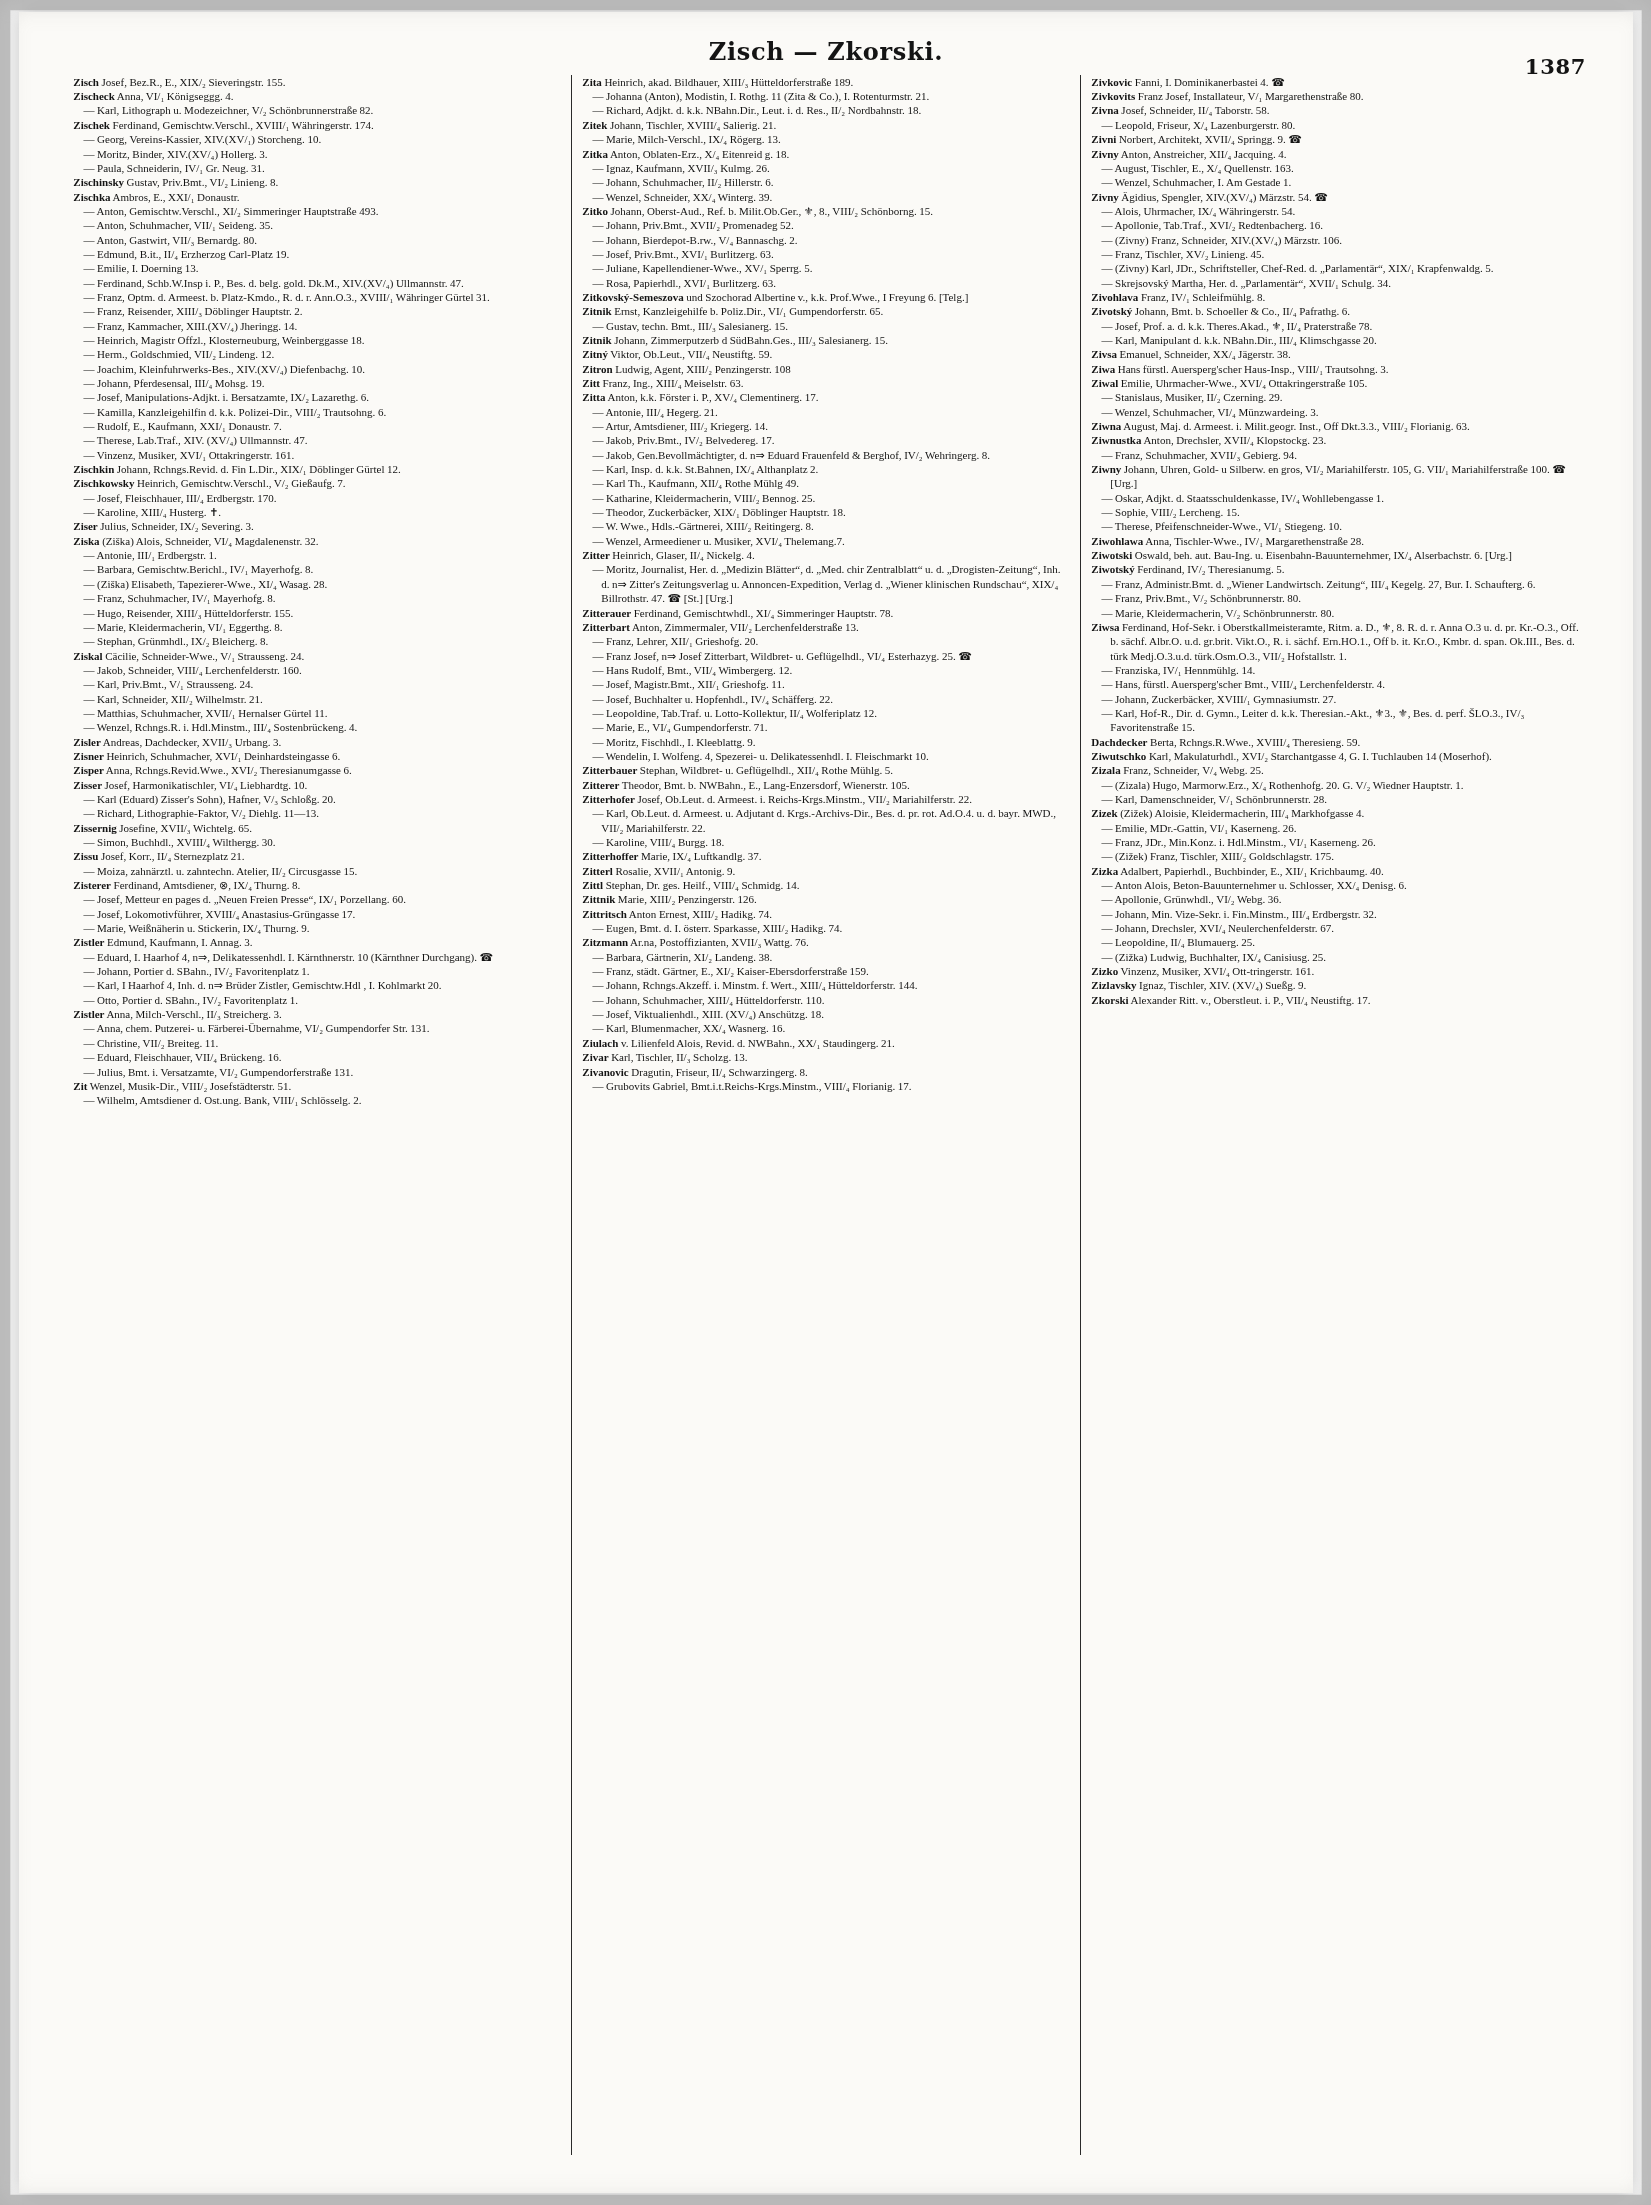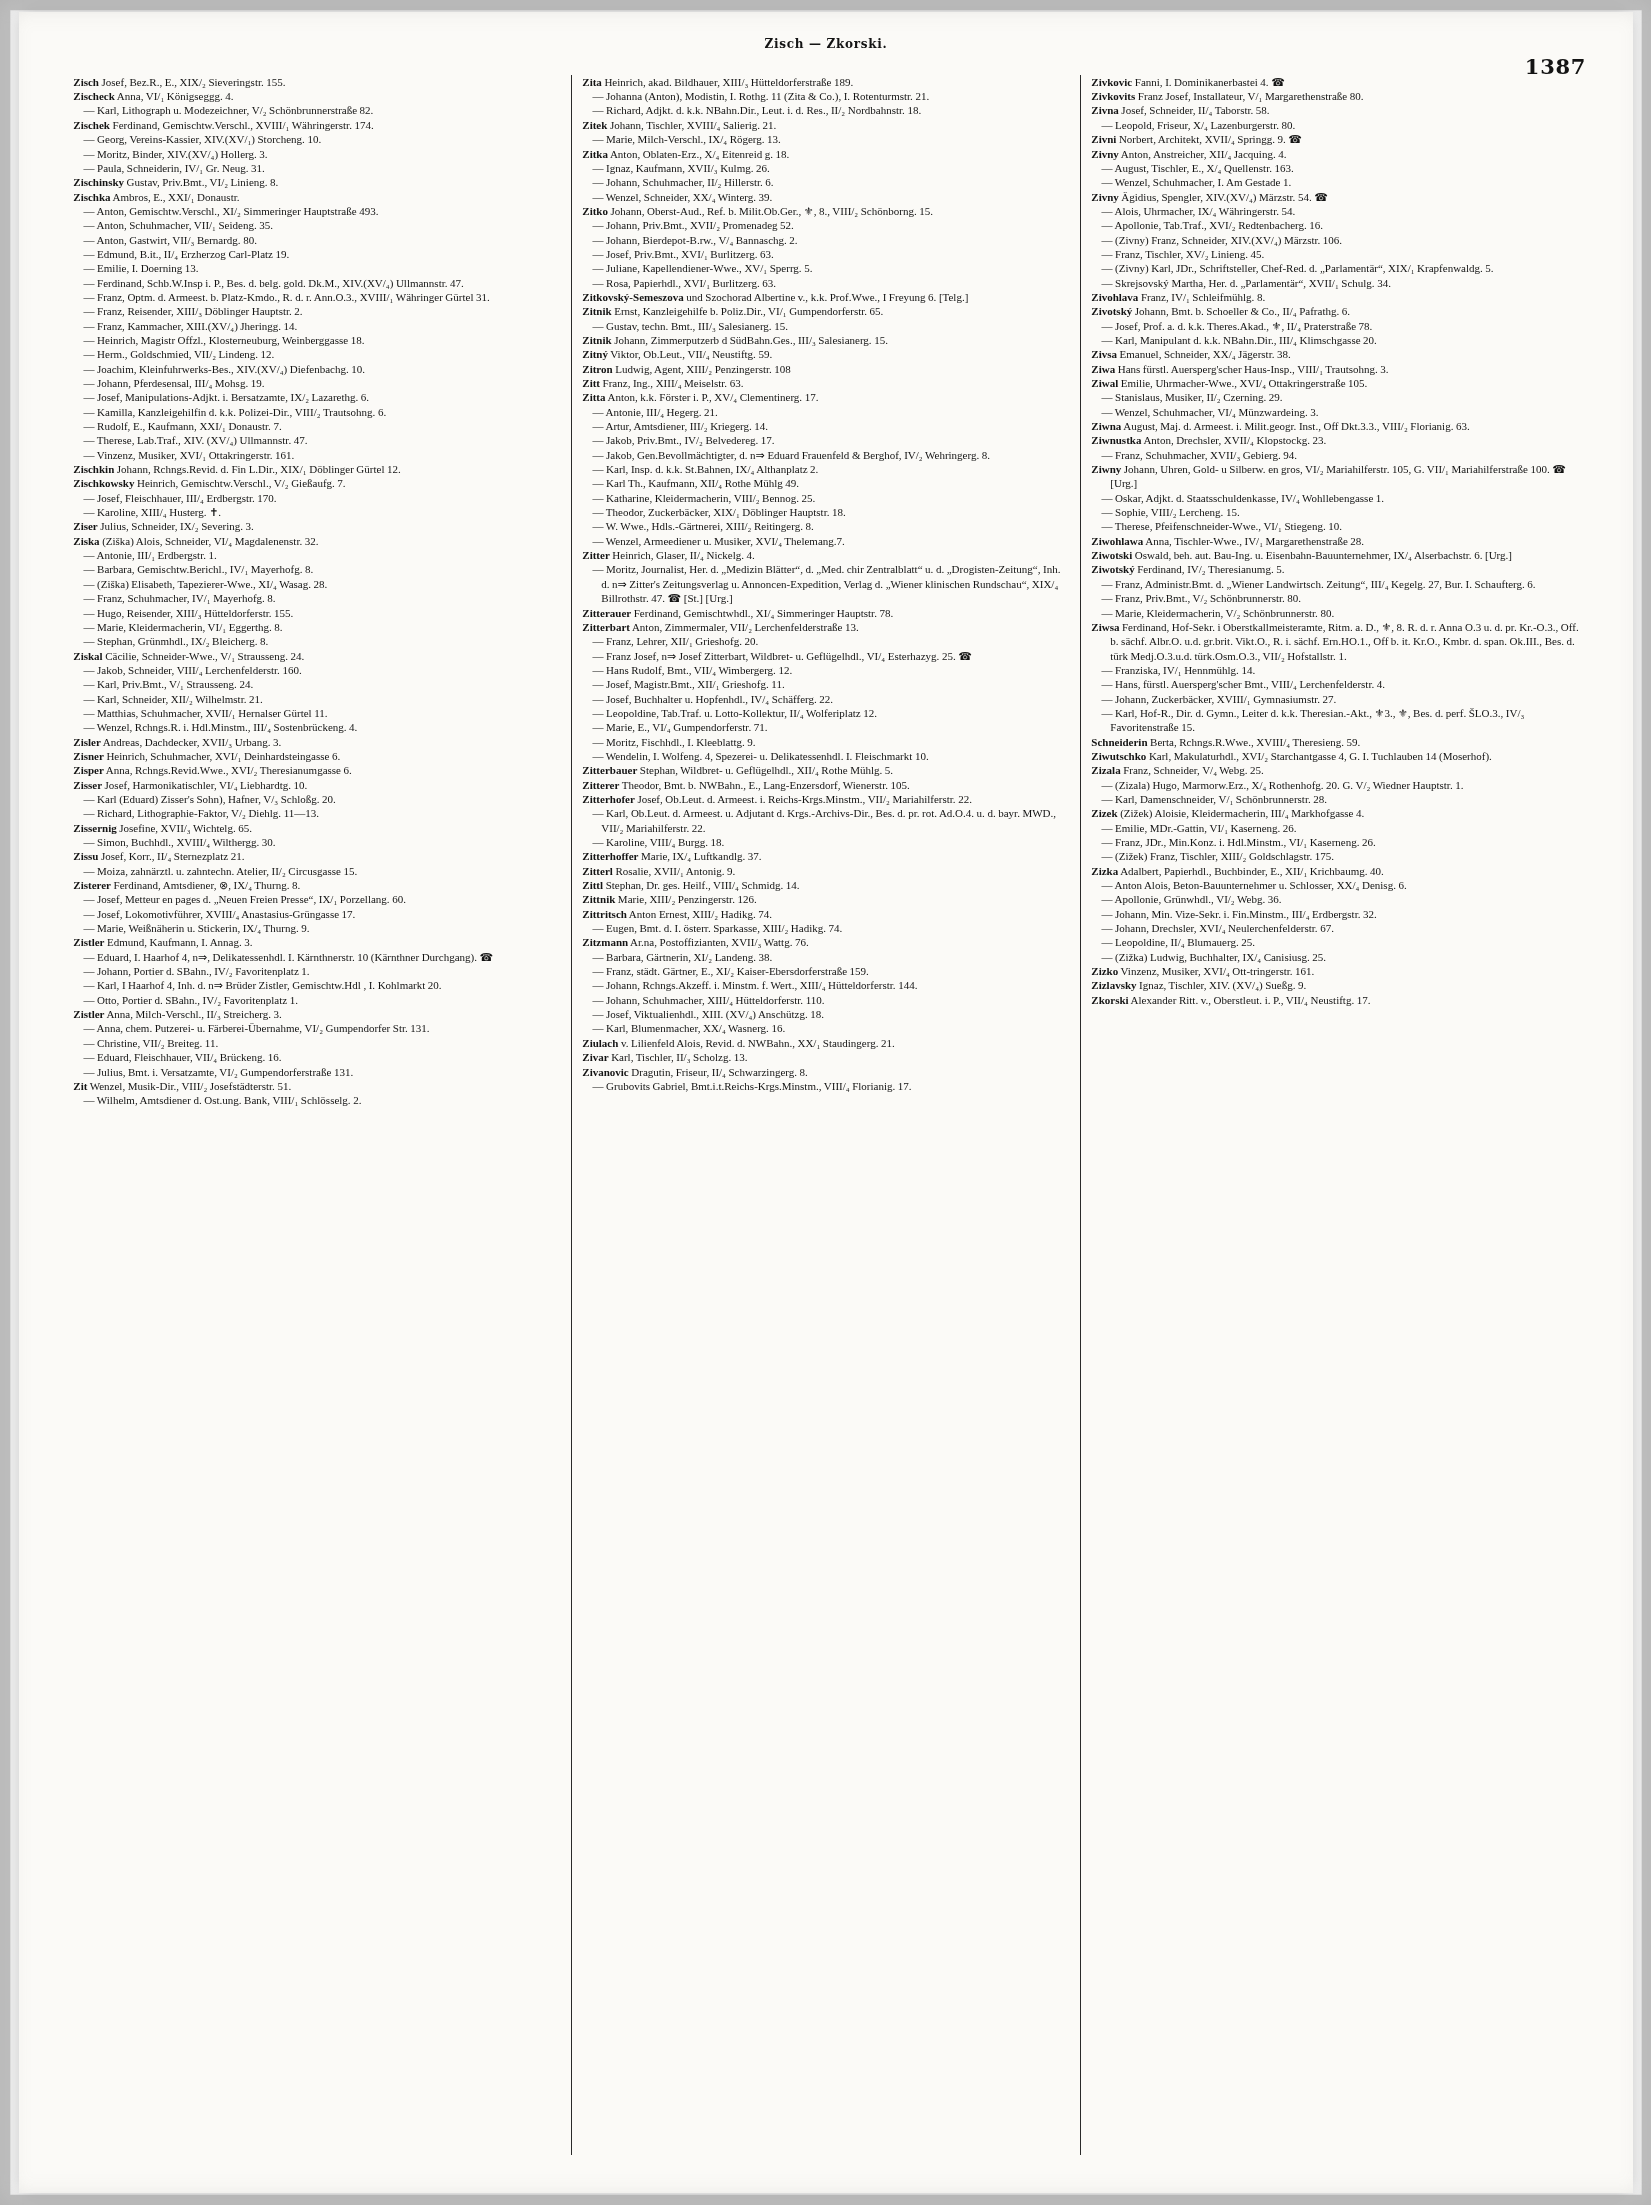--- a/index.html
+++ b/index.html
@@ -41,21 +41,21 @@
     top: 25px;
     bottom: 19px;
   }
   .header {
     position: relative;
     height: 38px;
   }
   .header-title {
     text-align: center;
     font-weight: bold;
-    font-size: 12px;
+    font-size: 24px;
     letter-spacing: 0.7px;
     font-family: "DejaVu Serif", serif;
   }
   .page-number {
     position: absolute;
     right: 2.9px;
     top: 17.6px;
     font-size: 21px;
     font-weight: bold;
     letter-spacing: 0.7px;
@@ -283,21 +283,21 @@
             <p class="entry"><b class="nm">Ziwotski</b><span> Oswald, beh. aut. Bau-Ing. u. Eisenbahn-Bauunternehmer, IX/₄ Alserbachstr. 6. [Urg.]</span></p>
             <p class="entry"><b class="nm">Ziwotský</b><span> Ferdinand, IV/₂ Theresianumg. 5.</span></p>
             <p class="entry cont"><span>— Franz, Administr.Bmt. d. „Wiener Landwirtsch. Zeitung“, III/₄ Kegelg. 27, Bur. I. Schaufterg. 6.</span></p>
             <p class="entry cont"><span>— Franz, Priv.Bmt., V/₂ Schönbrunnerstr. 80.</span></p>
             <p class="entry cont"><span>— Marie, Kleidermacherin, V/₂ Schönbrunnerstr. 80.</span></p>
             <p class="entry"><b class="nm">Ziwsa</b><span> Ferdinand, Hof-Sekr. i Oberstkallmeisteramte, Ritm. a. D., ⚜, 8. R. d. r. Anna O.3 u. d. pr. Kr.-O.3., Off. b. sächf. Albr.O. u.d. gr.brit. Vikt.O., R. i. sächf. Ern.HO.1., Off b. it. Kr.O., Kmbr. d. span. Ok.III., Bes. d. türk Medj.O.3.u.d. türk.Osm.O.3., VII/₂ Hofstallstr. 1.</span></p>
             <p class="entry cont"><span>— Franziska, IV/₁ Hennmühlg. 14.</span></p>
             <p class="entry cont"><span>— Hans, fürstl. Auersperg'scher Bmt., VIII/₄ Lerchenfelderstr. 4.</span></p>
             <p class="entry cont"><span>— Johann, Zuckerbäcker, XVIII/₁ Gymnasiumstr. 27.</span></p>
             <p class="entry cont"><span>— Karl, Hof-R., Dir. d. Gymn., Leiter d. k.k. Theresian.-Akt., ⚜3., ⚜, Bes. d. perf. ŠLO.3., IV/₃ Favoritenstraße 15.</span></p>
-            <p class="entry"><b class="nm">Schneiderin</b><span> Berta, Rchngs.R.Wwe., XVIII/₄ Theresieng. 59.</span></p>
+            <p class="entry"><b class="nm">Dachdecker</b><span> Berta, Rchngs.R.Wwe., XVIII/₄ Theresieng. 59.</span></p>
             <p class="entry"><b class="nm">Ziwutschko</b><span> Karl, Makulaturhdl., XVI/₂ Starchantgasse 4, G. I. Tuchlauben 14 (Moserhof).</span></p>
             <p class="entry"><b class="nm">Zizala</b><span> Franz, Schneider, V/₄ Webg. 25.</span></p>
             <p class="entry cont"><span>— (Zizala) Hugo, Marmorw.Erz., X/₄ Rothenhofg. 20. G. V/₂ Wiedner Hauptstr. 1.</span></p>
             <p class="entry cont"><span>— Karl, Damenschneider, V/₁ Schönbrunnerstr. 28.</span></p>
             <p class="entry"><b class="nm">Zizek</b><span> (Zižek) Aloisie, Kleidermacherin, III/₄ Markhofgasse 4.</span></p>
             <p class="entry cont"><span>— Emilie, MDr.-Gattin, VI/₁ Kaserneng. 26.</span></p>
             <p class="entry cont"><span>— Franz, JDr., Min.Konz. i. Hdl.Minstm., VI/₁ Kaserneng. 26.</span></p>
             <p class="entry cont"><span>— (Zižek) Franz, Tischler, XIII/₂ Goldschlagstr. 175.</span></p>
             <p class="entry"><b class="nm">Zizka</b><span> Adalbert, Papierhdl., Buchbinder, E., XII/₁ Krichbaumg. 40.</span></p>
             <p class="entry cont"><span>— Anton Alois, Beton-Bauunternehmer u. Schlosser, XX/₄ Denisg. 6.</span></p>

